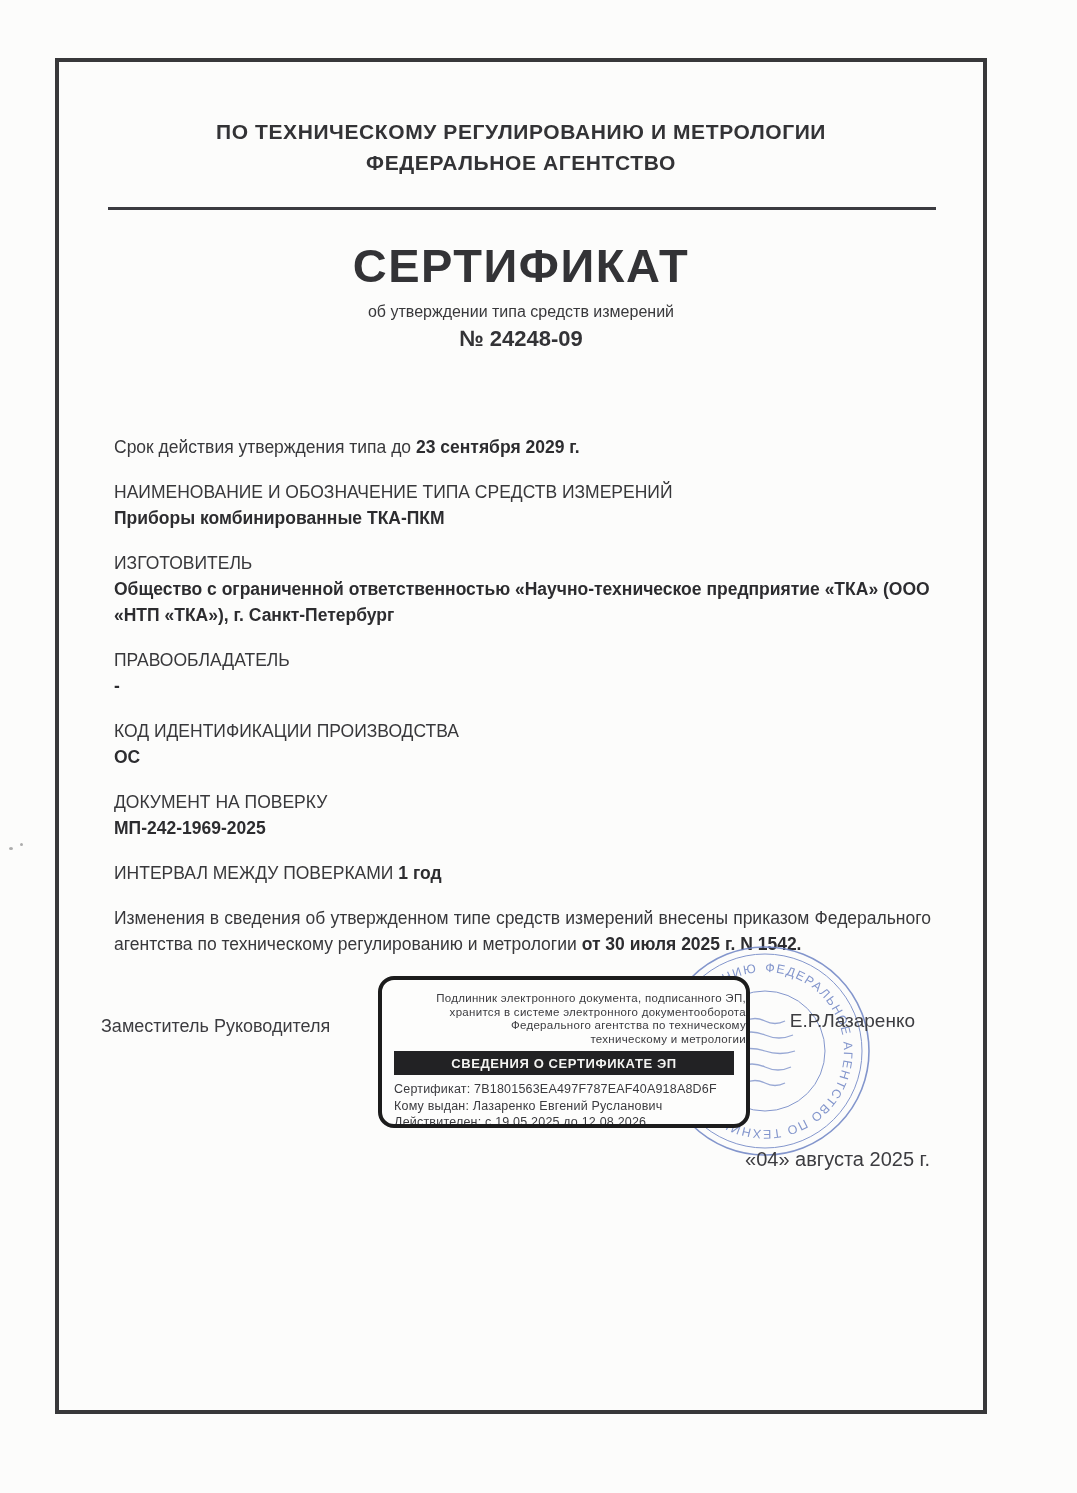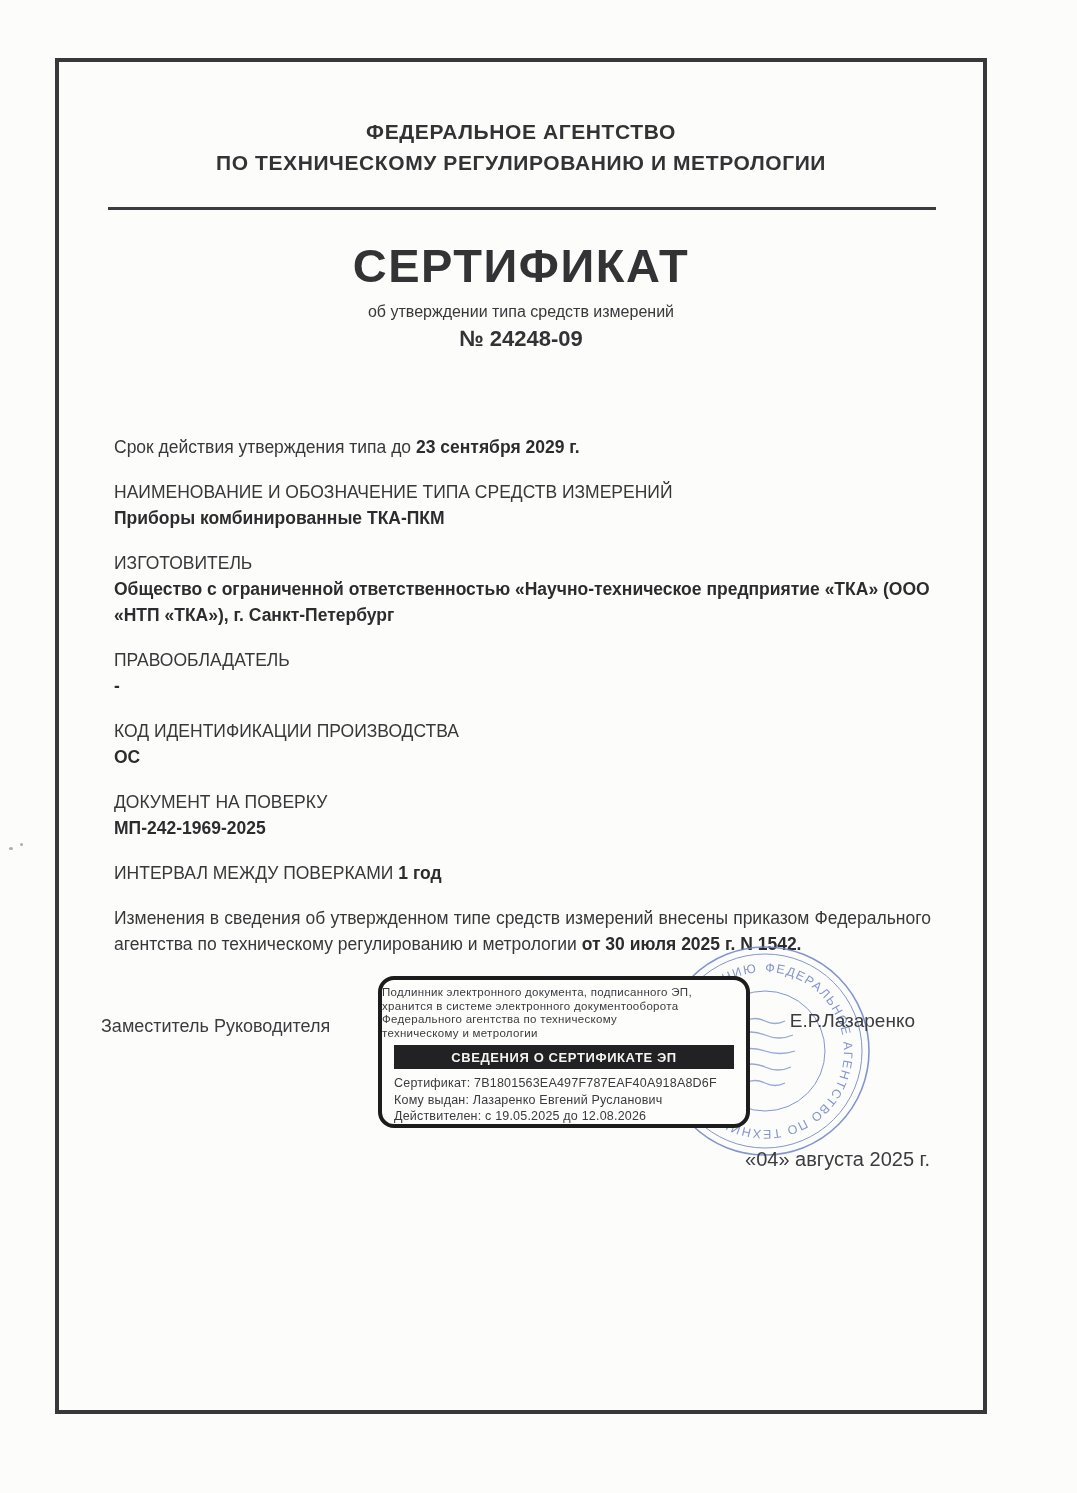--- a/index.html
+++ b/index.html
@@ -39,21 +39,21 @@
 
   .sig-area { position: relative; margin-top: 8px; height: 230px; }
 
   .seal-wrap { position: absolute; left: 586px; top: -34px; width: 240px; height: 240px; z-index: 0; opacity: .85; }
 
   .stamp {
     position: absolute; left: 319px; top: 11px; width: 372px; height: 152px;
     background: #fdfdfc; border: 4px solid #1c1c1c; border-radius: 16px; z-index: 1;
     overflow: hidden;
   }
-  .stamp-head { padding-top: 6px; text-align: left; font-size: 11.5px; line-height: 13.5px; color: #3a3a3e; letter-spacing: .3px; }
+  .stamp-head { padding-top: 12px; text-align: right; font-size: 11.5px; line-height: 13.5px; color: #3a3a3e; letter-spacing: .3px; }
   .stamp-bar {
     margin: 5px 12px 6px 12px; height: 24px; background: #222224;
     color: #f4f4f2; font-weight: 700; font-size: 13px; letter-spacing: .6px;
     display: flex; align-items: center; justify-content: center;
   }
   .stamp-info { padding-left: 12px; font-size: 12.5px; line-height: 16.5px; color: #3a3a3e; letter-spacing: .2px; }
 
   .sig-position { position: absolute; left: 42px; top: 51px; font-size: 18px; color: #3c3c40; z-index: 2; }
   .sig-name { position: absolute; right: 68px; top: 45px; font-size: 19px; color: #3c3c40; z-index: 2; }
   .sig-date { position: absolute; right: 53px; top: 183px; font-size: 20px; color: #3c3c40; z-index: 2; }
@@ -61,22 +61,22 @@
 </head>
 <body>
 
 <div class="page">
   <div class="artifact-dot dot1"></div>
   <div class="artifact-dot dot2"></div>
 
   <div class="border-box">
 
     <div class="header">
+      <div>ПО ТЕХНИЧЕСКОМУ РЕГУЛИРОВАНИЮ И МЕТРОЛОГИИ</div>
       <div>ФЕДЕРАЛЬНОЕ АГЕНТСТВО</div>
-      <div>ПО ТЕХНИЧЕСКОМУ РЕГУЛИРОВАНИЮ И МЕТРОЛОГИИ</div>
     </div>
 
     <div class="rule"></div>
 
     <div class="title-block">
       <div class="cert-title">СЕРТИФИКАТ</div>
       <div class="cert-sub">об утверждении типа средств измерений</div>
       <div class="cert-num">№ 24248-09</div>
     </div>
 

